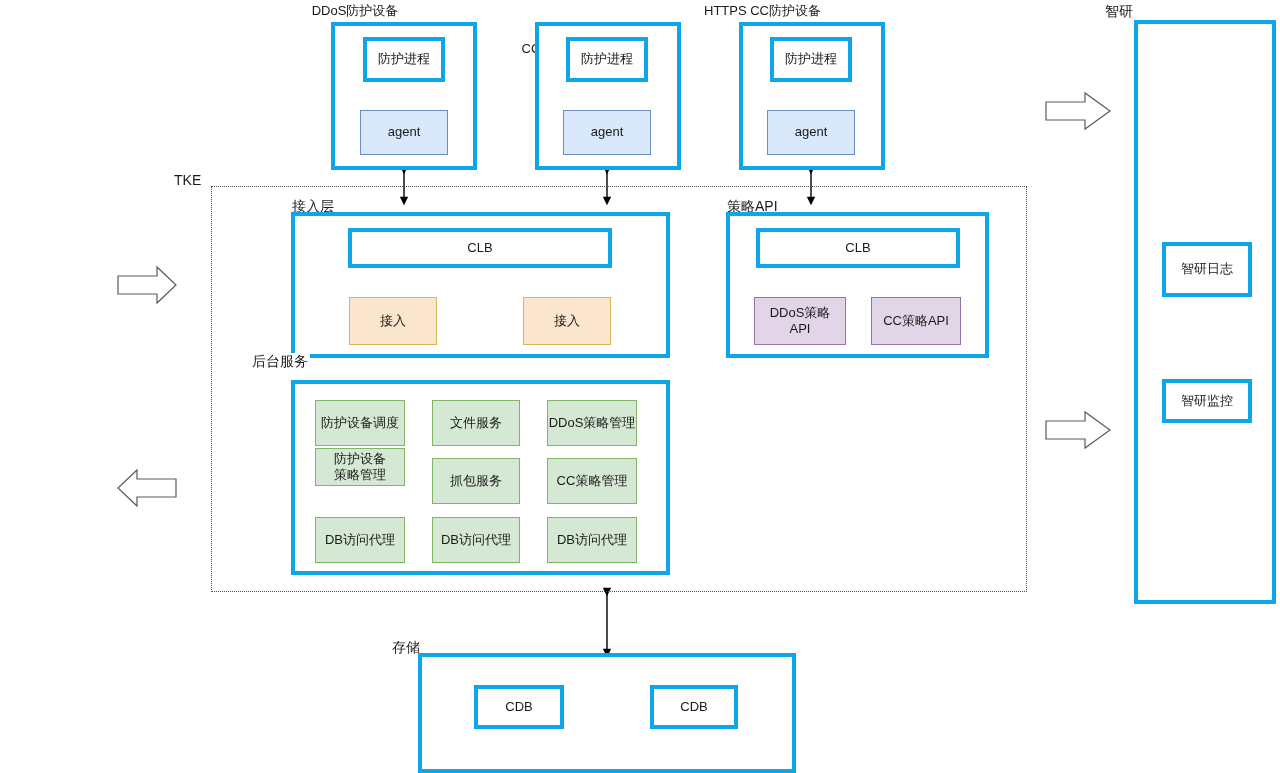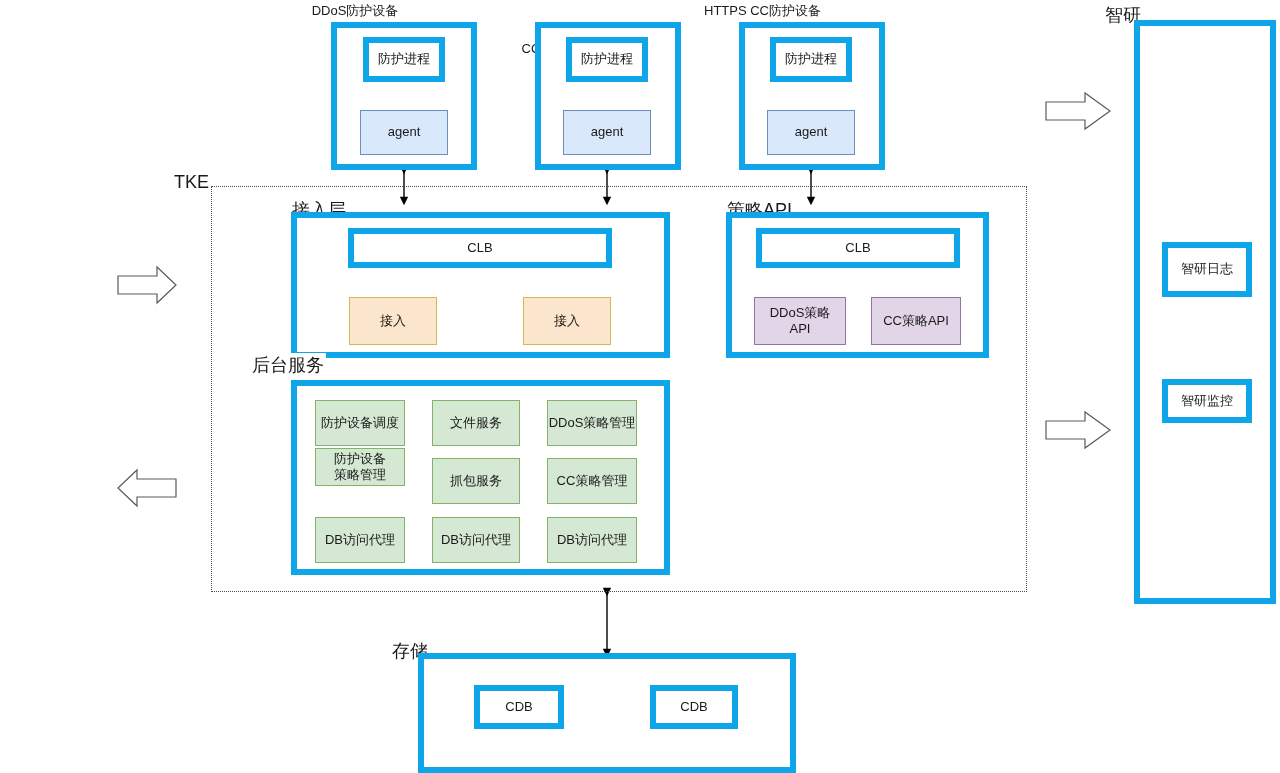--- a/index.html
+++ b/index.html
@@ -23,31 +23,31 @@
     display: flex;
     align-items: center;
     justify-content: center;
     text-align: center;
     color: #1a1a1a;
     font-size: 13px;
     line-height: 1.25;
     white-space: pre-line;
   }
   .plain-box {
-    border: 6px solid #0ea5e9;
+    border: 4px solid #0ea5e9;
   }
   .dotted-zone {
     position: absolute;
     box-sizing: border-box;
     border: 1px dotted #4d4d4d;
     background: transparent;
   }
   .zone-label {
     position: absolute;
-    font-size: 18px;
+    font-size: 14px;
     color: #1a1a1a;
     white-space: nowrap;
     background: #ffffff;
     padding: 0 2px;
   }
   .caption {
     position: absolute;
     font-size: 13px;
     color: #1a1a1a;
     white-space: nowrap;

